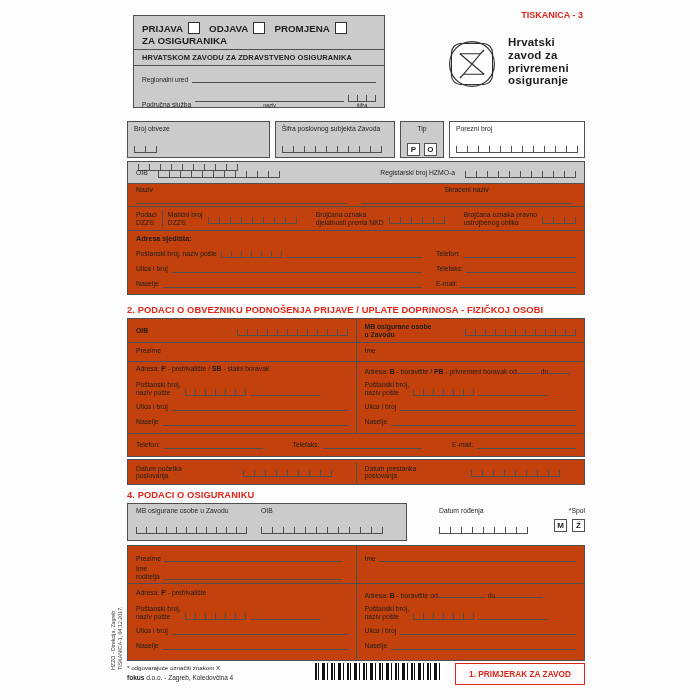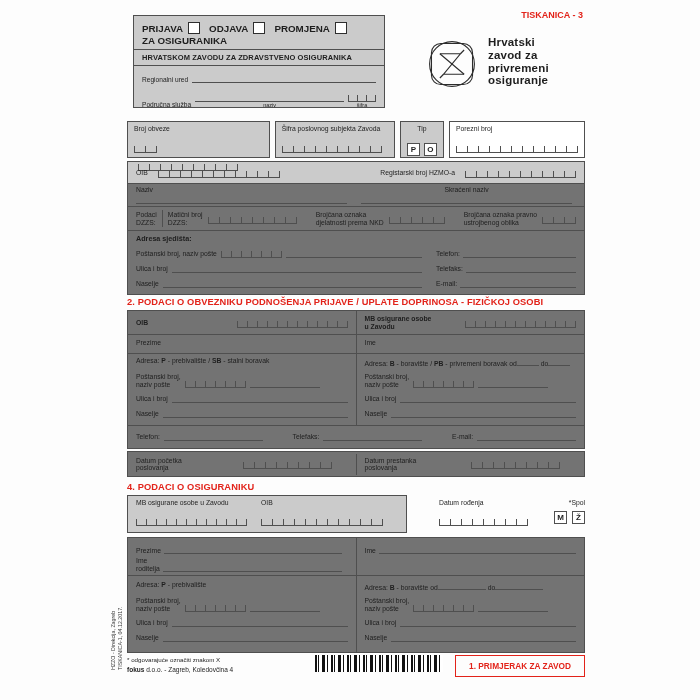--- a/index.html
+++ b/index.html
@@ -21,33 +21,33 @@
   .comb .c{width:9px;height:6px;border-left:1px solid var(--bd);}
   .comb .c:last-child{border-right:1px solid var(--bd);}
   .comb.w .c{width:10px;}
   .comb.n .c{width:8px;}
   .fline{border-bottom:1px solid var(--bd);height:9px;flex:1;min-width:20px;}
   .blank{display:inline-block;border-bottom:1px solid var(--bd);height:8px;vertical-align:baseline;}
   .lbl{font-size:6.8px;line-height:8px;}
   .lbl2{font-size:6.8px;line-height:7.5px;}
   .b{font-weight:bold;}
   .sec-title{color:var(--red);font-weight:bold;font-size:9.3px;line-height:11px;letter-spacing:.1px;}
-  .panel{border:1.5px solid var(--bd);box-sizing:border-box;background:#737373;}
+  .panel{border:1.5px solid var(--bd);box-sizing:border-box;background:#c2410c;}
   .gbox{background:var(--gray);border:1.5px solid var(--bd);box-sizing:border-box;}
   
   .form-code{position:absolute;top:10px;right:117px;color:var(--red);font-weight:bold;font-size:9px;}
   .header-box{position:absolute;left:133px;top:15px;width:252px;height:93px;padding:6px 8px 4px;}
   .hb-actions{display:flex;align-items:center;gap:5px;font-weight:bold;font-size:9.8px;}
   .hb-actions .chk{margin-right:4px;}
   .hb-for{font-weight:bold;font-size:9.8px;margin-top:1px;}
   .hb-div{border-top:1px solid var(--bd);margin:3px -8px;}
   .hb-addressee{font-weight:bold;font-size:7.5px;letter-spacing:.1px;}
   .hb-field{display:flex;align-items:flex-end;font-size:6.6px;margin-top:7px;gap:4px;}
   .cap{font-size:5.5px;text-align:center;line-height:6px;}
-  .logo-wrap{position:absolute;left:424px;top:36px;display:flex;gap:8px;align-items:flex-start;}
+  .logo-wrap{position:absolute;left:444px;top:36px;display:flex;gap:8px;align-items:flex-start;}
   .logo-text{font-weight:bold;font-size:11.5px;line-height:12.8px;letter-spacing:.2px;}
   
   .form-col{position:absolute;left:127px;top:119px;width:458px;}
   .row-boxes{display:flex;gap:5px;height:37px;margin:2px 0 3px;}
   .bx{box-sizing:border-box;border:1.5px solid var(--bd);padding:3px 6px;background:#fff;}
   .bx.g{background:var(--gray);}
   .bx .lbl{margin-bottom:5px;}
   
   .p1-oib{display:flex;align-items:center;background:var(--gray);border-bottom:1px solid var(--bd);padding:4px 8px;height:22px;box-sizing:border-box;}
   .p1-naziv{display:flex;border-bottom:1px solid var(--bd);padding:2px 8px 3px;height:23px;box-sizing:border-box;}
@@ -323,21 +323,21 @@
           <span class="lbl">Naselje</span>
           <span class="fline"></span>
           <span class="tele">
             <span class="lbl">E-mail:</span>
             <span class="fline"></span>
           </span>
         </div>
       </div>
     </div>
 
-    <div class="sec-title" style="margin-top:2px;">2. PODACI O OBVEZNIKU PODNOŠENJA PRIJAVE / UPLATE DOPRINOSA - FIZIČKOJ OSOBI</div>
+    <div class="sec-title" style="margin-top:10px;">2. PODACI O OBVEZNIKU PODNOŠENJA PRIJAVE / UPLATE DOPRINOSA - FIZIČKOJ OSOBI</div>
     <div class="panel" style="margin-top:2px;">
       <div class="twocol">
         <div class="colL">
           <div class="rowA">
             <span class="lbl b">OIB</span>
             <span class="spread"></span>
             <span class="comb">
                 <span class="c"></span>
                 <span class="c"></span>
                 <span class="c"></span>

